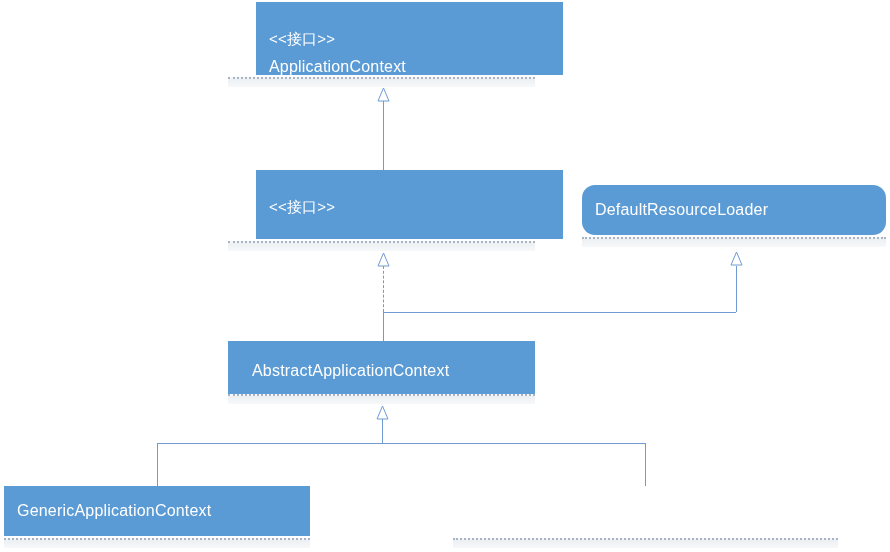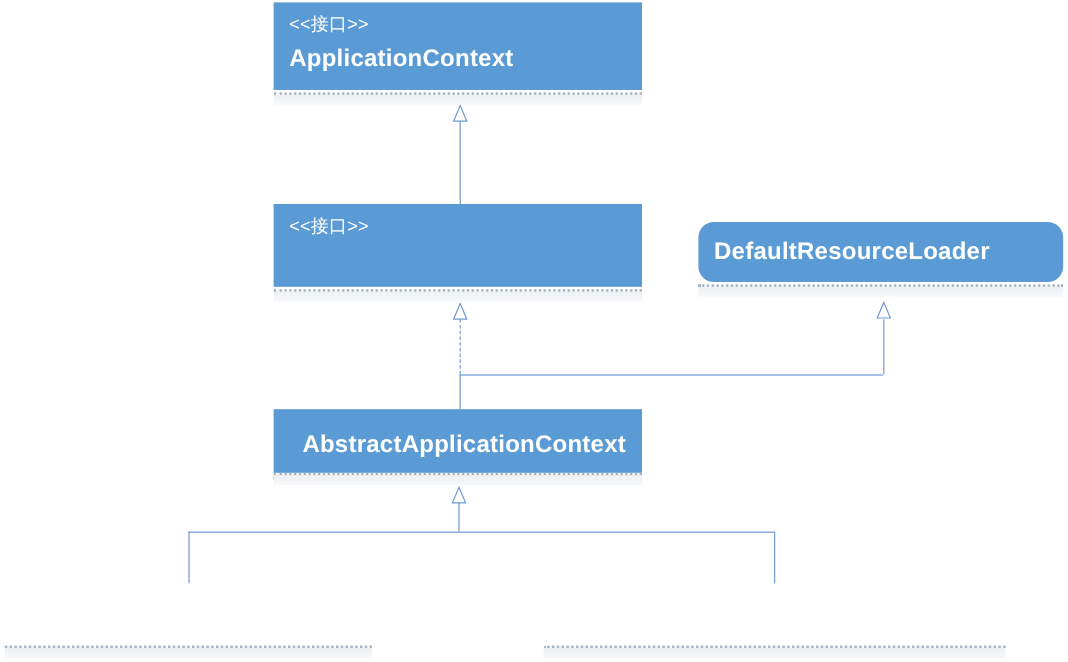--- a/index.html
+++ b/index.html
@@ -18,25 +18,24 @@
     color: var(--node-text, #ffffff);
     padding-left: 13px;
     font-weight: 300;
     letter-spacing: 0.2px;
   }
   .node .stereo {
     font-size: 15px;
     line-height: 22px;
   }
   .node .nm {
-    font-size: 20px;
+    font-size: 16px;
     line-height: 24px;
-    font-weight: bold;
   }
-  .two-line { padding-top: 8px; }
+  .two-line { padding-top: 26px; margin-left: 28px; }
   .two-line .nm { margin-top: 5px; }
   .one-line { display: flex; align-items: center; }
   .shadow {
     position: absolute;
     height: 8px;
     background: linear-gradient(#edf0f3, #f6f8fa);
     border-top: 2px dotted #a6b4c4;
   }
   .edge-v { position: absolute; width: 0; border-left: 1px solid var(--connector, #6f9bd1); }
   .edge-v.dashed { border-left-style: dashed; }
@@ -94,20 +93,23 @@
   <div class="node one-line" id="n-default-resource-loader">
     <div class="nm">DefaultResourceLoader</div>
   </div>
   <div class="shadow" id="s-default-resource-loader"></div>
 
   <div class="node one-line" id="n-abstract-application-context">
     <div class="nm">AbstractApplicationContext</div>
   </div>
   <div class="shadow" id="s-abstract-application-context"></div>
 
+  <div class="node one-line" id="n-generic-application-context">
+    <div class="nm">GenericApplicationContext</div>
+  </div>
   <div class="shadow" id="s-generic-application-context"></div>
 
   <div class="shadow" id="s-abstract-refreshable-app-ctx"></div>
 
   <svg class="arrowhead" id="a1" viewBox="0 0 13 15">
     <polygon points="6.5,1 12,14 1,14"></polygon>
   </svg>
   <div class="edge-v" id="e1"></div>
 
   <svg class="arrowhead" id="a2" viewBox="0 0 13 15">

